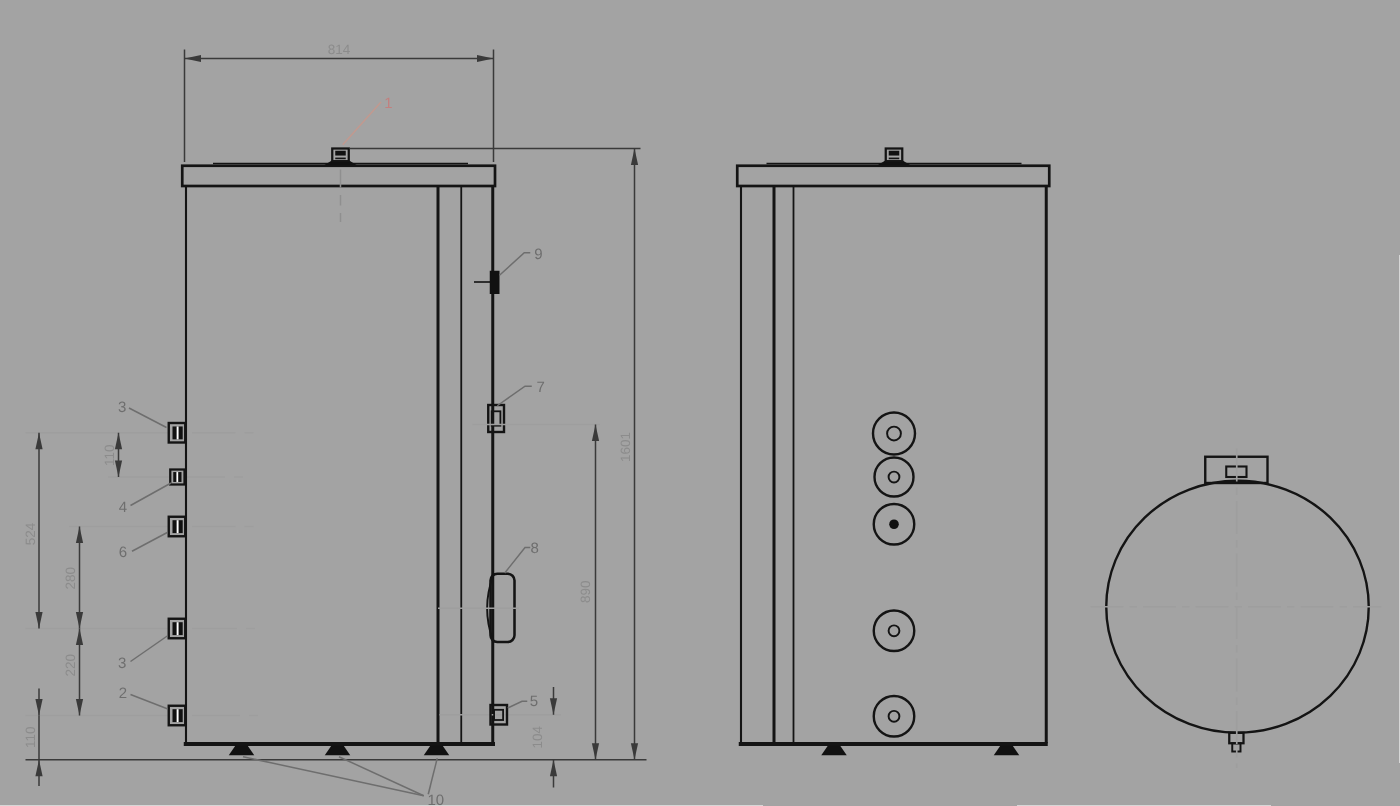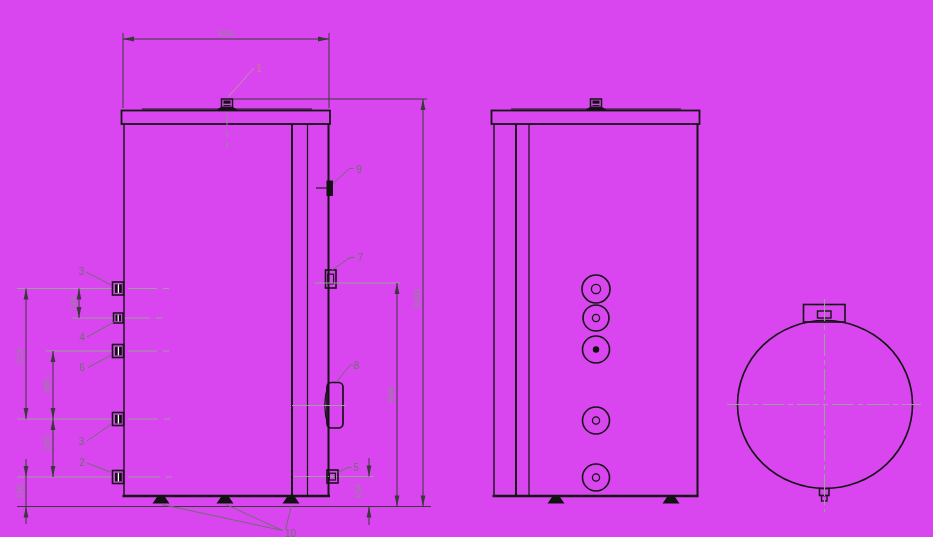--- a/index.html
+++ b/index.html
@@ -1,16 +1,16 @@
 <!DOCTYPE html>
 <html><head>
 <meta charset="utf-8">
 <style>
   html,body{margin:0;padding:0;background:#ffffff;}
-  .stage{position:relative;width:933px;height:537px;background:#d946ef;overflow:hidden;
+  .stage{position:relative;width:933px;height:537px;background:#a3a3a3;overflow:hidden;
          font-family:"Liberation Sans",sans-serif;}
   svg{position:absolute;left:0;top:0;display:block;}
   .geo{stroke:#141414;fill:none;}
   .dimln{stroke:#3a3a3a;stroke-width:1;fill:none;}
   .extln{stroke:#3a3a3a;stroke-width:1;fill:none;}
   .cline{stroke:#9e9e9e;stroke-width:1.1;fill:none;}
   .dim-text{font-family:"Liberation Sans",sans-serif;font-size:9px;fill:#8c8c8c;}
   .callout-text{font-family:"Liberation Sans",sans-serif;font-size:10px;fill:#6e6e6e;}
   .callout-red{fill:#c2807f;}
   .leader{stroke:#6e6e6e;stroke-width:1;fill:none;}

